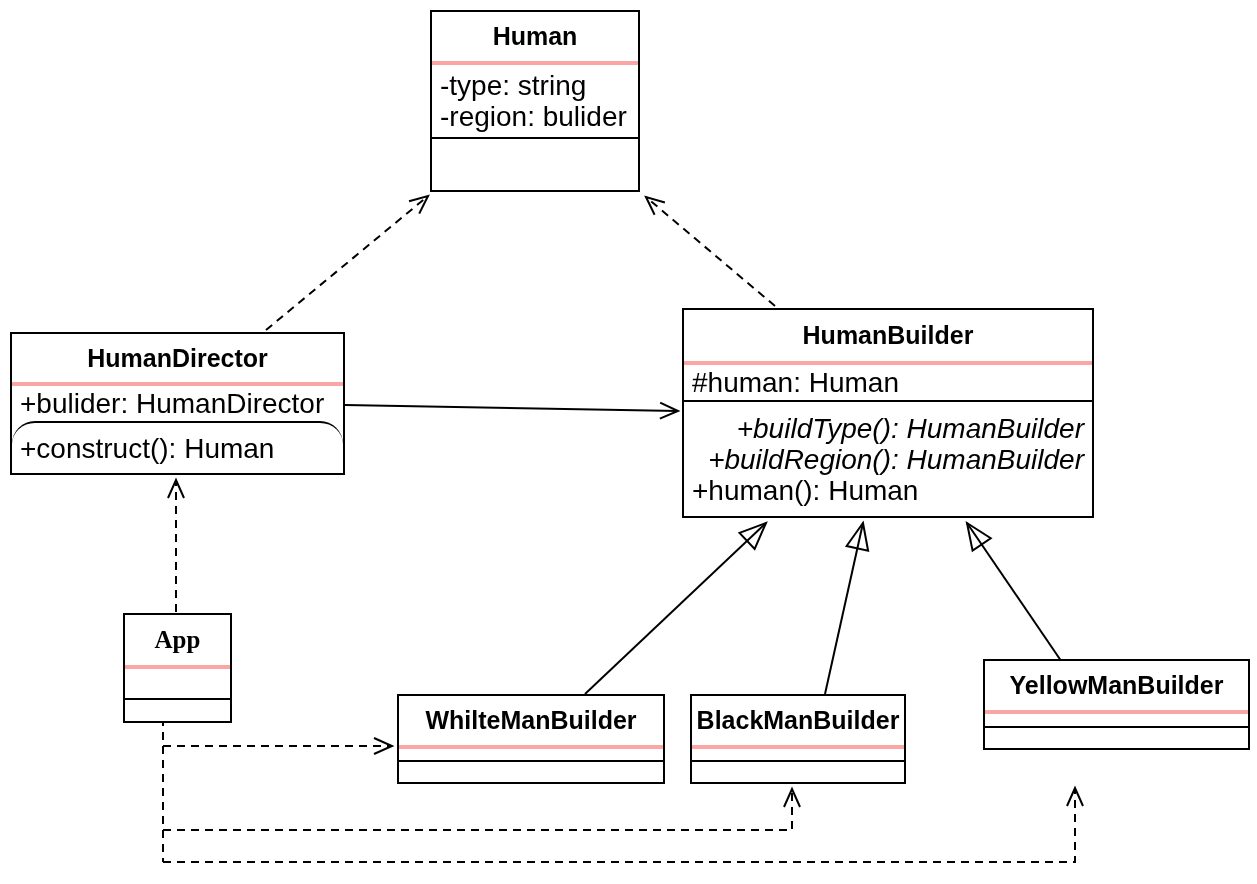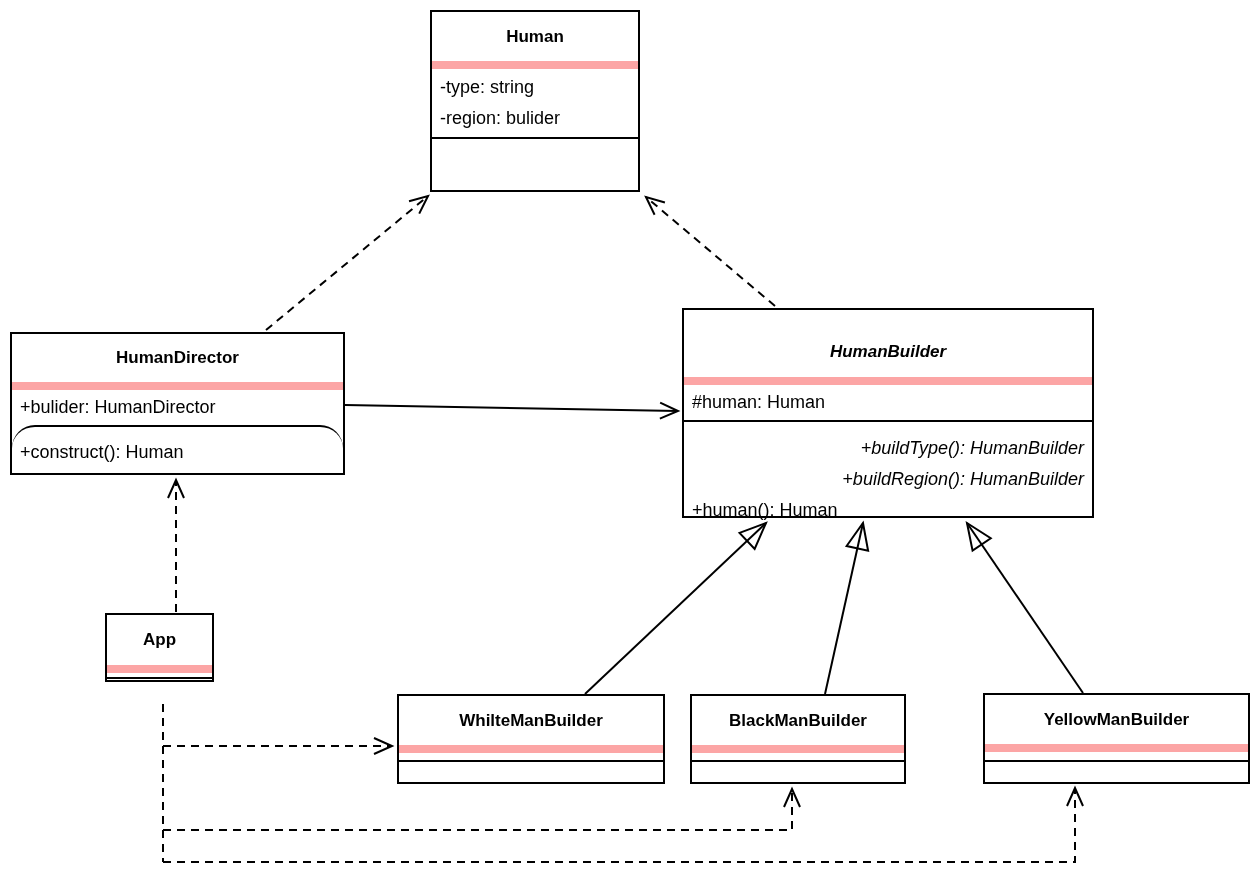--- a/index.html
+++ b/index.html
@@ -17,52 +17,52 @@
   .uml-class{
     position:absolute;
     box-sizing:border-box;
     border:2px solid #000000;
     background:#ffffff;
     display:flex;
     flex-direction:column;
   }
   .uml-title{
     display:flex;align-items:center;justify-content:center;
-    font-weight:bold;font-size:17px;
-    border-bottom:8px solid #fca5a5;
+    font-weight:bold;font-size:25px;
+    border-bottom:4px solid #fca5a5;
     flex:0 0 auto;
   }
-  .uml-title.abstract{font-style:italic;margin-top:16px;}
+  .uml-title.abstract{}
   .uml-members{
     display:flex;flex-direction:column;justify-content:center;
     padding:2px 8px;
-    font-size:18px;line-height:31px;
+    font-size:28px;line-height:31px;
     flex:1 1 auto;
   }
   .uml-methods{
     border-top:2px solid #000000;
     flex:0 0 auto;
   }
   .uml-members .italic{font-style:italic;text-align:right;}
   
   #cls-human           {left:430px; top:10px;  width:210px; height:182px;}
   #cls-human .uml-title{height:49px;}
   #cls-human .uml-methods{height:47px;}
   #cls-director        {left:10px;  top:332px; width:335px; height:143px;}
   #cls-director .uml-title{height:48px;}
   #cls-director .uml-methods{height:46px;border-radius:23px;}
   #cls-builder         {left:682px; top:308px; width:412px; height:210px;}
   #cls-builder .uml-title{height:51px;}
   #cls-builder .uml-methods{height:110px;}
-  #cls-app             {left:105px; top:613px; width:109px; height:69px;}
+  #cls-app             {left:123px; top:613px; width:109px; height:110px;font-family:Liberation Serif, serif;}
   #cls-app .uml-title{height:50px;}
   #cls-app .uml-methods{height:17px;}
   #cls-white           {left:397px; top:694px; width:268px; height:90px;}
   #cls-black           {left:690px; top:694px; width:216px; height:90px;}
-  #cls-yellow          {left:983px; top:693px; width:267px; height:91px;}
+  #cls-yellow          {left:983px; top:659px; width:267px; height:91px;}
   #cls-white .uml-title,#cls-black .uml-title,#cls-yellow .uml-title{height:49px;}
   #cls-white .uml-methods,#cls-black .uml-methods,#cls-yellow .uml-methods{height:16px;}
 </style>
 </head>
 <body>
 
 <div class="canvas">
 
   <svg class="connectors" viewBox="0 0 1257 884" xmlns="http://www.w3.org/2000/svg">
     <defs>

